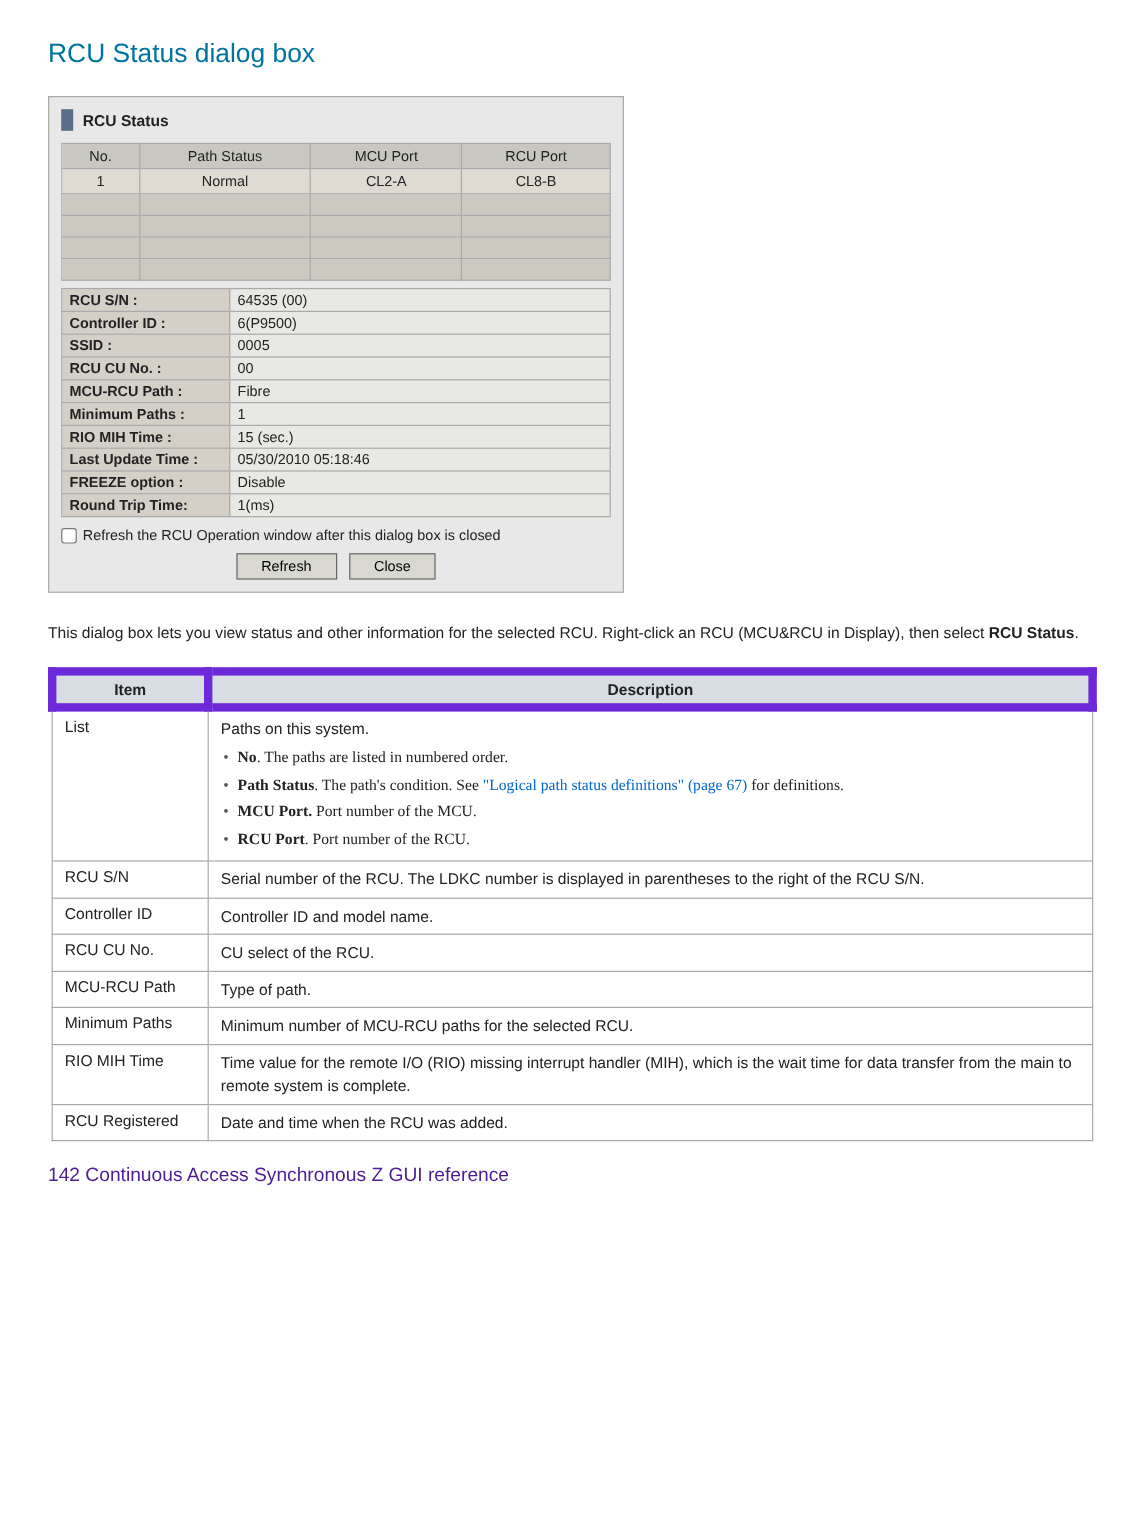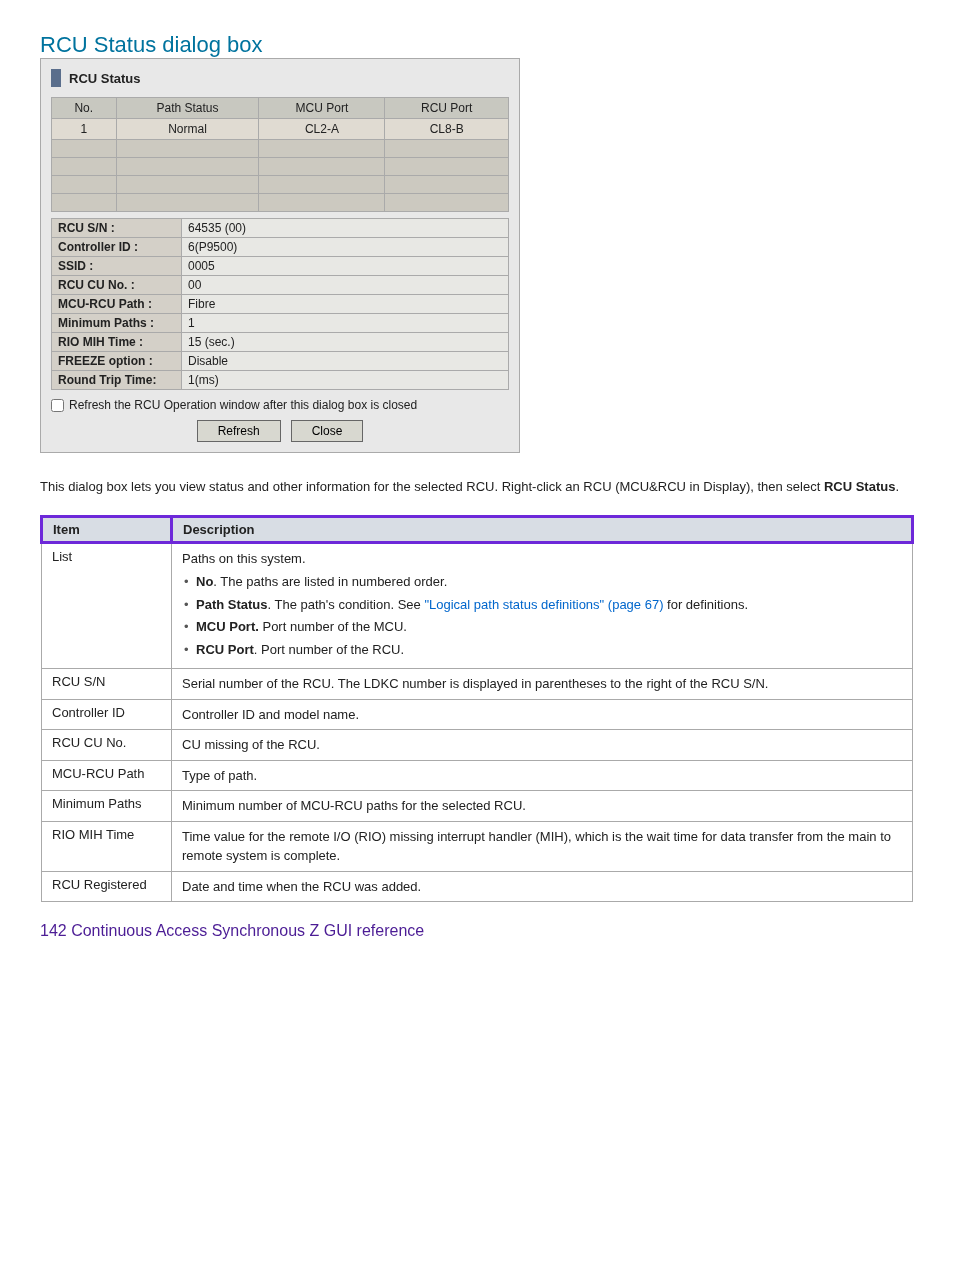--- a/index.html
+++ b/index.html
@@ -11,20 +11,21 @@
       padding: 32px 40px 40px 40px;
       width: 954px;
       min-height: 1271px;
     }
 
     
     .page-title {
       color: #00739e;
       font-size: 22px;
       font-weight: normal;
+      margin-bottom: 22px;
     }
 
     
     .dialog-wrapper {
       border: 1px solid #aaa;
       background: #e8e8e8;
       width: 480px;
       padding: 10px;
       margin-bottom: 24px;
     }
@@ -92,21 +93,21 @@
 
     .info-table tr td {
       border: 1px solid #aaa;
       padding: 2px 6px;
       font-size: 12px;
       background: #e8e8e4;
     }
 
     .info-table tr td:first-child {
       font-weight: bold;
-      width: 130px;
+      width: 140px;
       background: #d4d0c8;
     }
 
     
     .checkbox-row {
       display: flex;
       align-items: center;
       margin-bottom: 8px;
       font-size: 12px;
     }
@@ -146,23 +147,23 @@
     
     .main-table {
       width: 100%;
       border-collapse: collapse;
       font-size: 13px;
       margin-bottom: 20px;
     }
 
     .main-table th {
       background: #d8dde4;
-      border: 3px solid #6d28d9;
+      border: 7px solid #6d28d9;
       padding: 4px 10px;
-      text-align: left;
+      text-align: center;
       font-weight: bold;
     }
 
     .main-table td {
       border: 1px solid #aaa;
       padding: 5px 10px;
       vertical-align: top;
     }
 
     .main-table td:first-child {
@@ -178,20 +179,21 @@
     .main-table ul {
       list-style: none;
       margin: 4px 0 4px 0;
       padding: 0;
     }
 
     .main-table ul li {
       padding-left: 14px;
       position: relative;
       margin-bottom: 3px;
+      font-family: Liberation Serif, serif;
     }
 
     .main-table ul li::before {
       content: "•";
       position: absolute;
       left: 2px;
       color: #555;
     }
 
     .link-text {
@@ -282,20 +284,24 @@
           <td>MCU-RCU Path :</td>
           <td>Fibre</td>
         </tr>
         <tr>
           <td>Minimum Paths :</td>
           <td>1</td>
         </tr>
         <tr>
           <td>RIO MIH Time :</td>
           <td>15 (sec.)</td>
+        </tr>
+        <tr>
+          <td>Last Update Time :</td>
+          <td>05/30/2010 05:18:46</td>
         </tr>
         <tr>
           <td>FREEZE option :</td>
           <td>Disable</td>
         </tr>
         <tr>
           <td>Round Trip Time:</td>
           <td>1(ms)</td>
         </tr>
       </tbody>
@@ -336,21 +342,21 @@
       <tr>
         <td>RCU S/N</td>
         <td><span>Serial number of the RCU. The LDKC number is displayed in parentheses to the right of the RCU S/N.</span></td>
       </tr>
       <tr>
         <td>Controller ID</td>
         <td><span>Controller ID and model name.</span></td>
       </tr>
       <tr>
         <td>RCU CU No.</td>
-        <td><span>CU missing of the RCU.</span></td>
+        <td><span>CU select of the RCU.</span></td>
       </tr>
       <tr>
         <td>MCU-RCU Path</td>
         <td><span>Type of path.</span></td>
       </tr>
       <tr>
         <td>Minimum Paths</td>
         <td><span>Minimum number of MCU-RCU paths for the selected RCU.</span></td>
       </tr>
       <tr>

